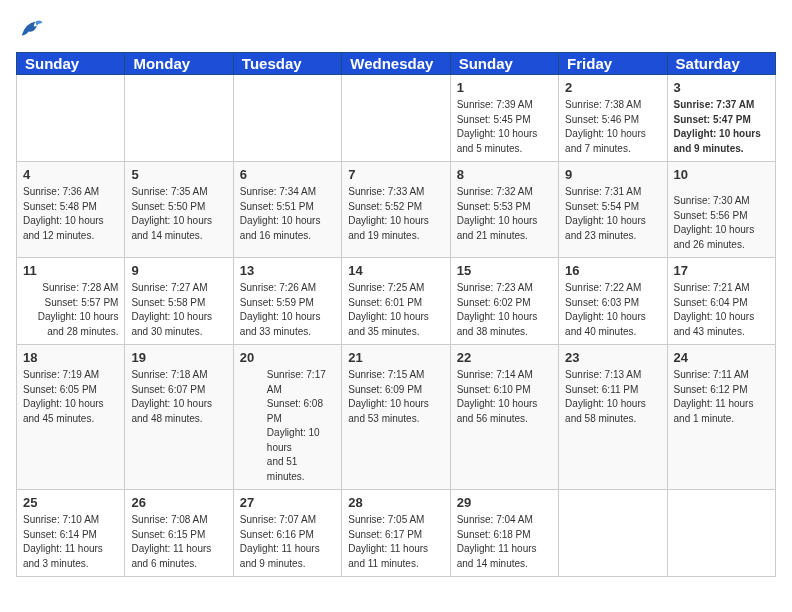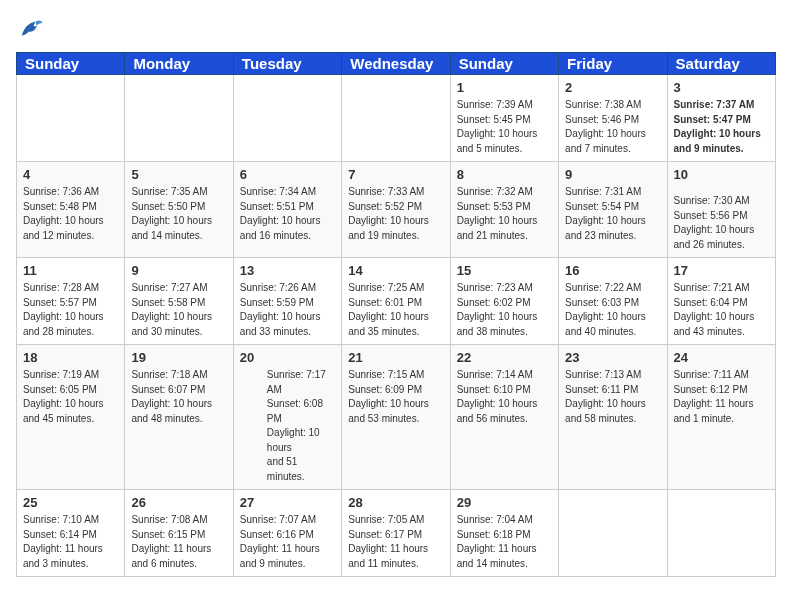--- a/index.html
+++ b/index.html
@@ -197,21 +197,21 @@
           <span class="day-number">10</span>
           <div class="day-info" style="white-space: pre-line; margin-top: 12px;">Sunrise: 7:30 AM
 Sunset: 5:56 PM
 Daylight: 10 hours
 and 26 minutes.</div>
         </td>
       </tr>
       <tr>
         <td>
           <span class="day-number">11</span>
-          <div class="day-info" style="white-space: pre-line;">Sunrise: 7:28 AM
+          <div class="day-info" style="white-space: pre-line; text-align: right;">Sunrise: 7:28 AM
 Sunset: 5:57 PM
 Daylight: 10 hours
 and 28 minutes.</div>
         </td>
         <td>
           <span class="day-number">9</span>
           <div class="day-info" style="white-space: pre-line;">Sunrise: 7:27 AM
 Sunset: 5:58 PM
 Daylight: 10 hours
 and 30 minutes.</div>

